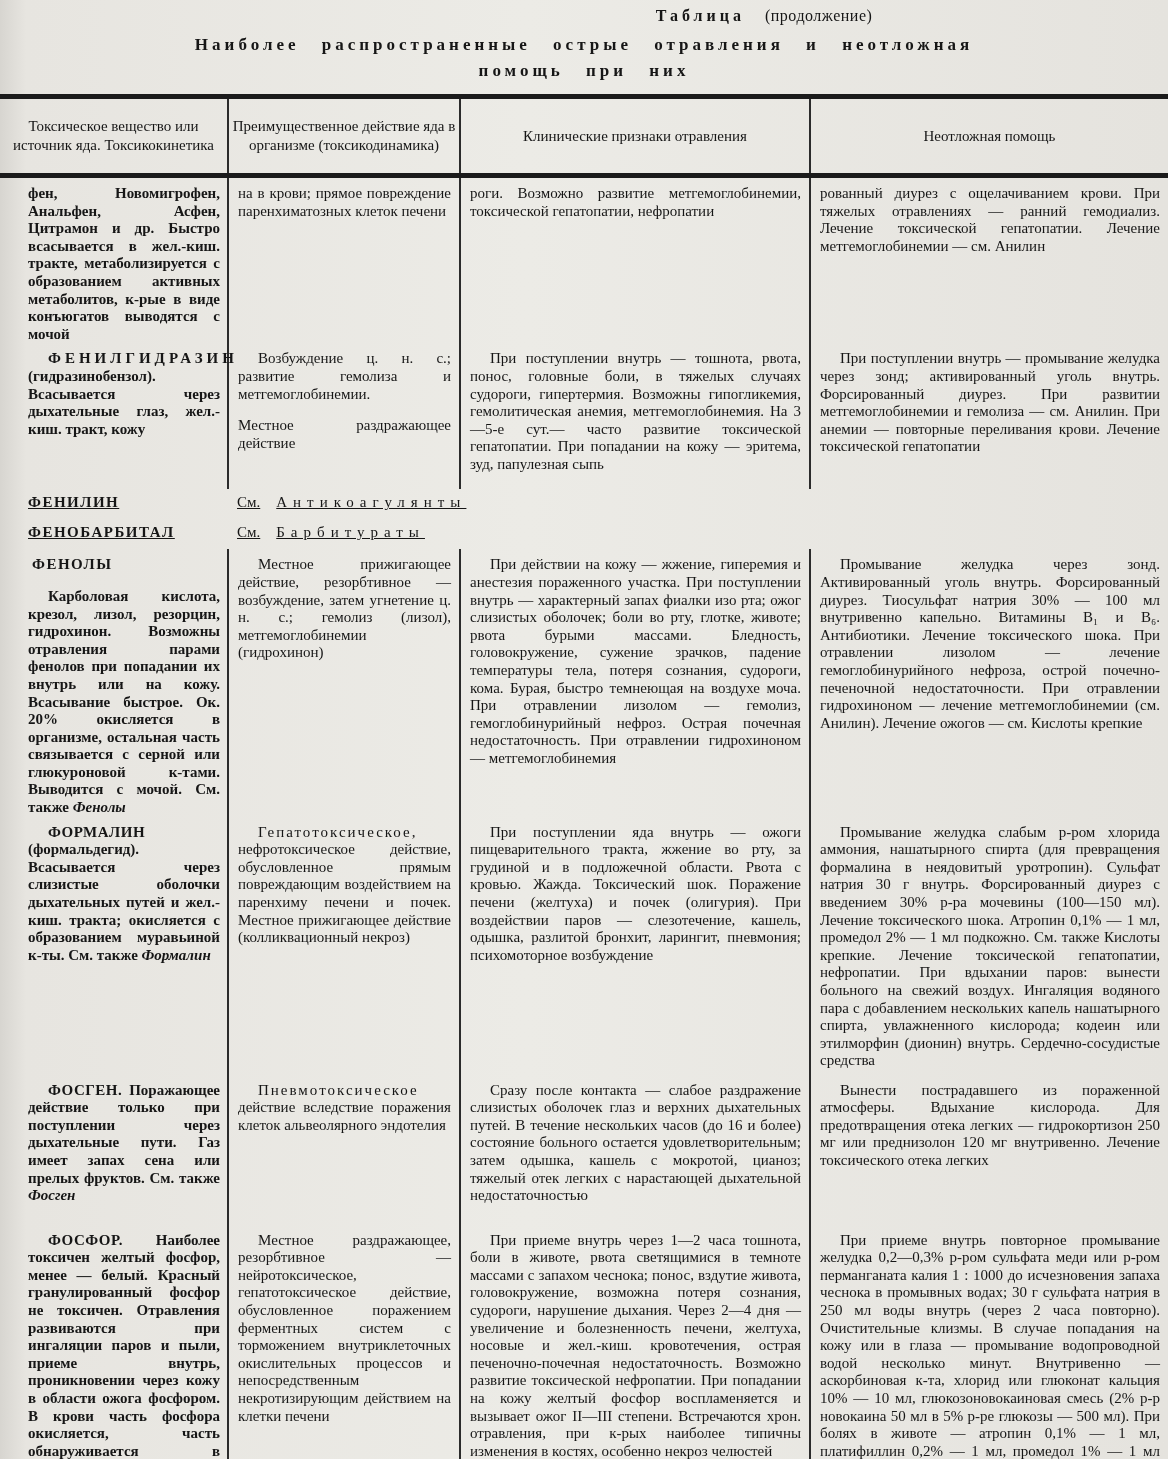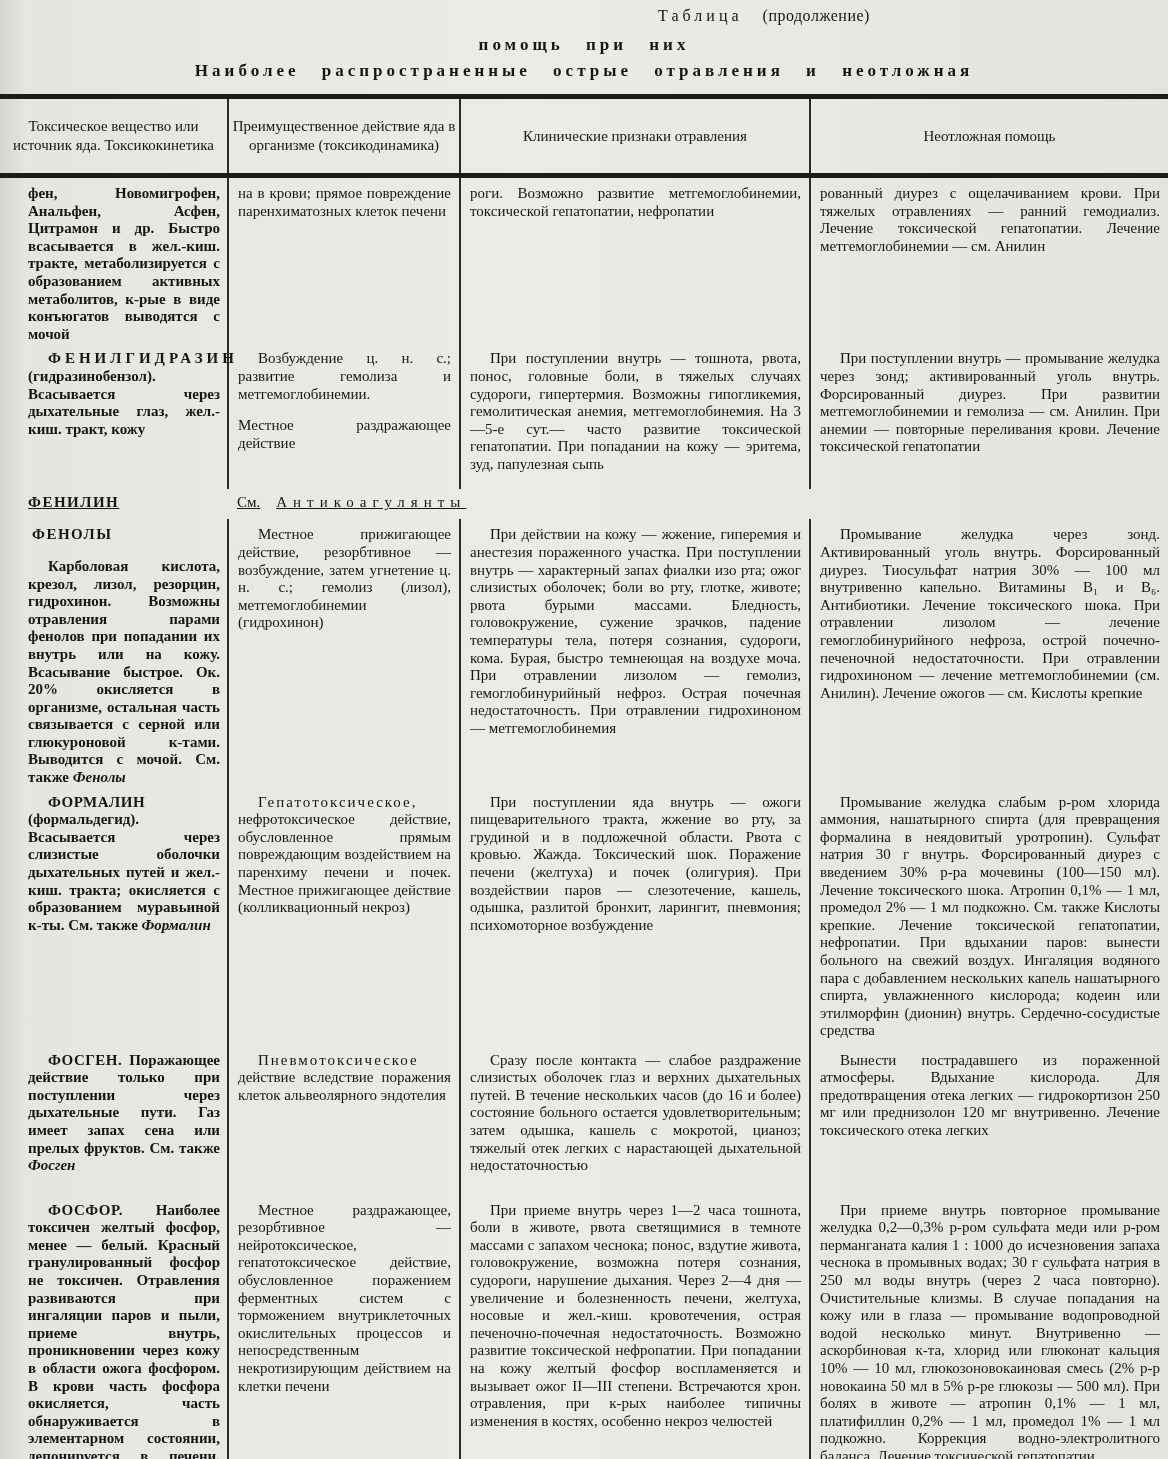--- a/index.html
+++ b/index.html
@@ -9,21 +9,21 @@
     font-family:"Liberation Serif","DejaVu Serif",serif;
     color:#161616;
     overflow:hidden;
   }
   .page{padding-top:6px;}
   
   .caption{
     text-align:center;font-size:16px;line-height:20px;
     position:relative;left:180px;white-space:nowrap;
   }
-  .caption-word{font-weight:normal;letter-spacing:4px;}
+  .caption-word{font-weight:bold;letter-spacing:4px;}
   .caption-cont{letter-spacing:0.5px;margin-left:20px;}
   .title{
     text-align:center;font-weight:bold;font-size:17px;line-height:26px;
     letter-spacing:4px;word-spacing:14px;margin-top:6px;
   }
   
   table.tbl{
     width:1168px;border-collapse:collapse;table-layout:fixed;
     margin-top:10px;border-top:5px solid #1b1b1b;
   }
@@ -65,22 +65,22 @@
 </head>
 <body>
 
 <div class="page">
 
   <div class="caption">
     <span class="caption-word">Таблица</span><span class="caption-cont">(продолжение)</span>
   </div>
 
   <div class="title">
+    <div class="title-line">Наиболее распространенные острые отравления и неотложная</div>
     <div class="title-line">помощь при них</div>
-    <div class="title-line">Наиболее распространенные острые отравления и неотложная</div>
   </div>
 
   <table class="tbl">
     <colgroup>
         <col class="c1">
         <col class="c2">
         <col class="c3">
         <col class="c4">
       </colgroup>
     <thead>
@@ -126,20 +126,28 @@
 
       <tr class="see-row" style="height:30px;">
         <td class="c1cell">
           <p class="noind"><b class="entry-name sp-mid">ФЕНИЛИН</b></p>
         </td>
         <td colspan="3" class="see-cell">
           <span class="see-label">См.</span><span class="see-ref">Антикоагулянты</span>
         </td>
       </tr>
 
+      <tr class="see-row" style="height:30px;">
+        <td class="c1cell">
+          <p class="noind"><b class="entry-name sp-mid">ФЕНОБАРБИТАЛ</b></p>
+        </td>
+        <td colspan="3" class="see-cell">
+          <span class="see-label">См.</span><span class="see-ref">Барбитураты</span>
+        </td>
+      </tr>
 
       <tr style="height:246px;">
         <td class="c1cell">
           <p class="group-head">ФЕНОЛЫ</p>
           <p><b>Карболовая кислота, крезол, лизол, резорцин, гидрохинон.</b> <span>Возможны отравления парами фенолов при попадании их внутрь или на кожу. Всасывание быстрое. Ок. 20% окисляется в организме, остальная часть связывается с серной или глюкуроновой к-тами. Выводится с мочой. См. также</span> <i class="ref-italic">Фенолы</i></p>
         </td>
         <td>
             <p>Местное прижигающее действие, резорбтивное — возбуждение, затем угнетение ц. н. с.; гемолиз (лизол), метгемоглобинемии (гидрохинон)</p>
           </td>
         <td>

